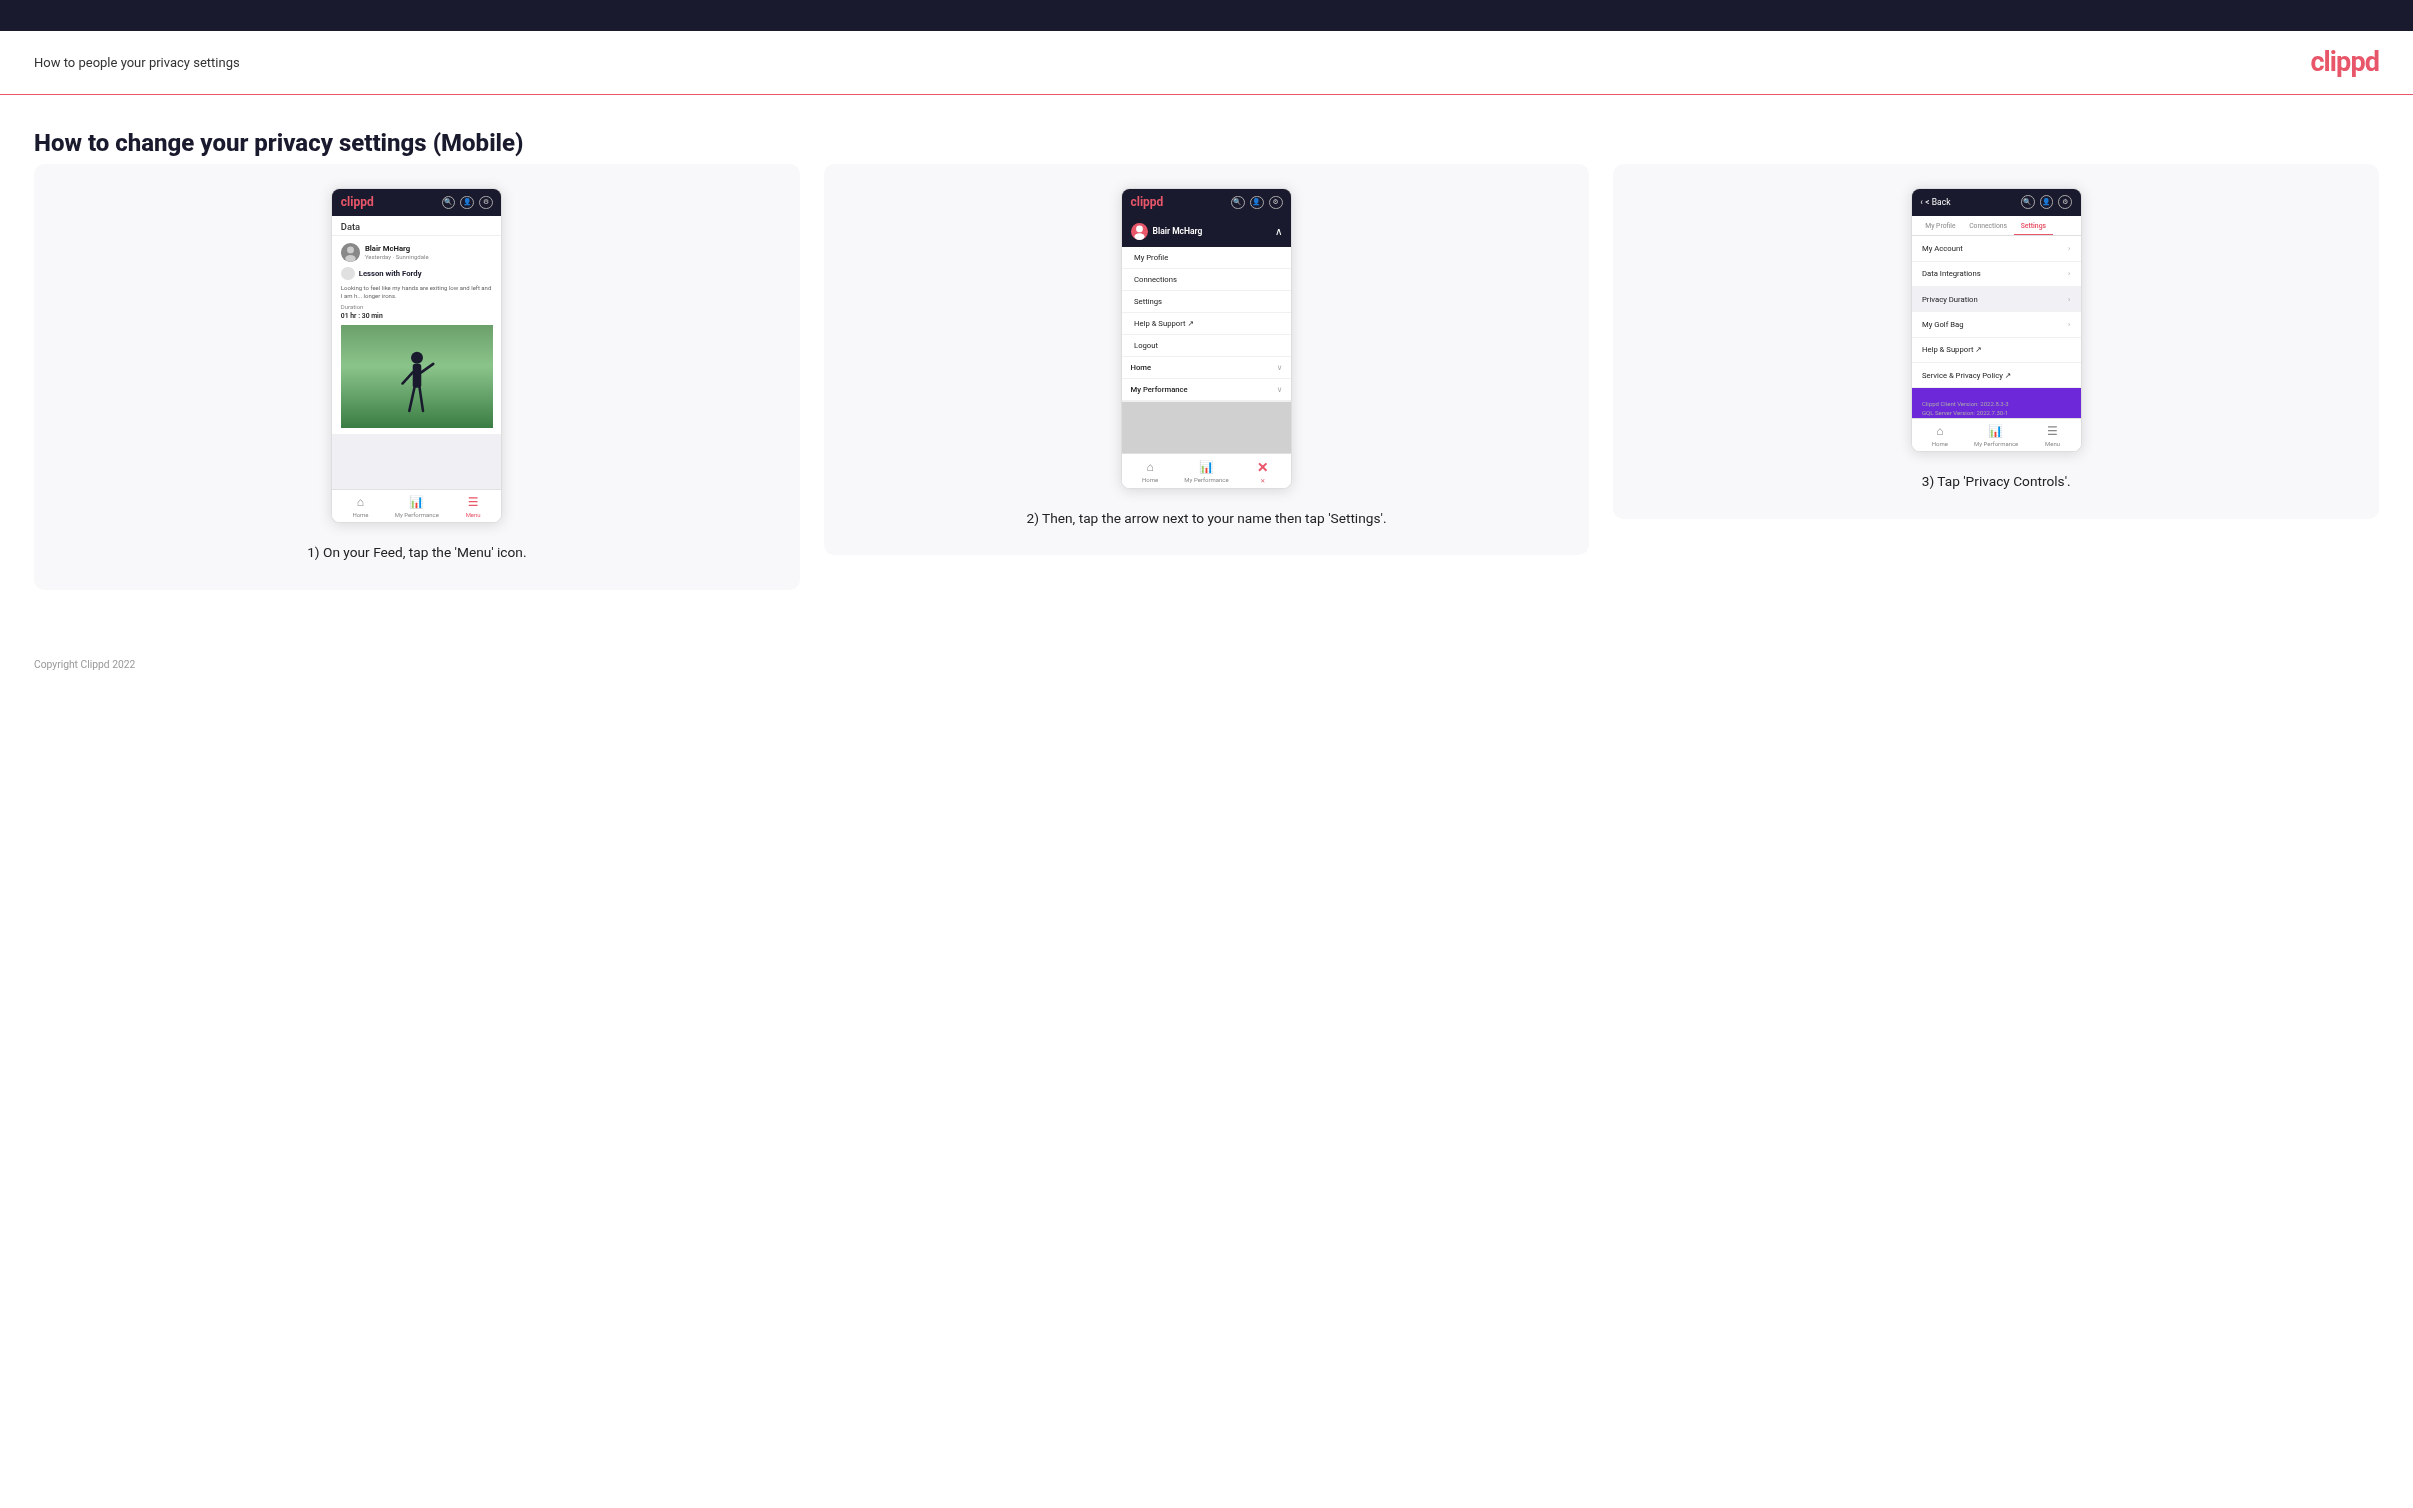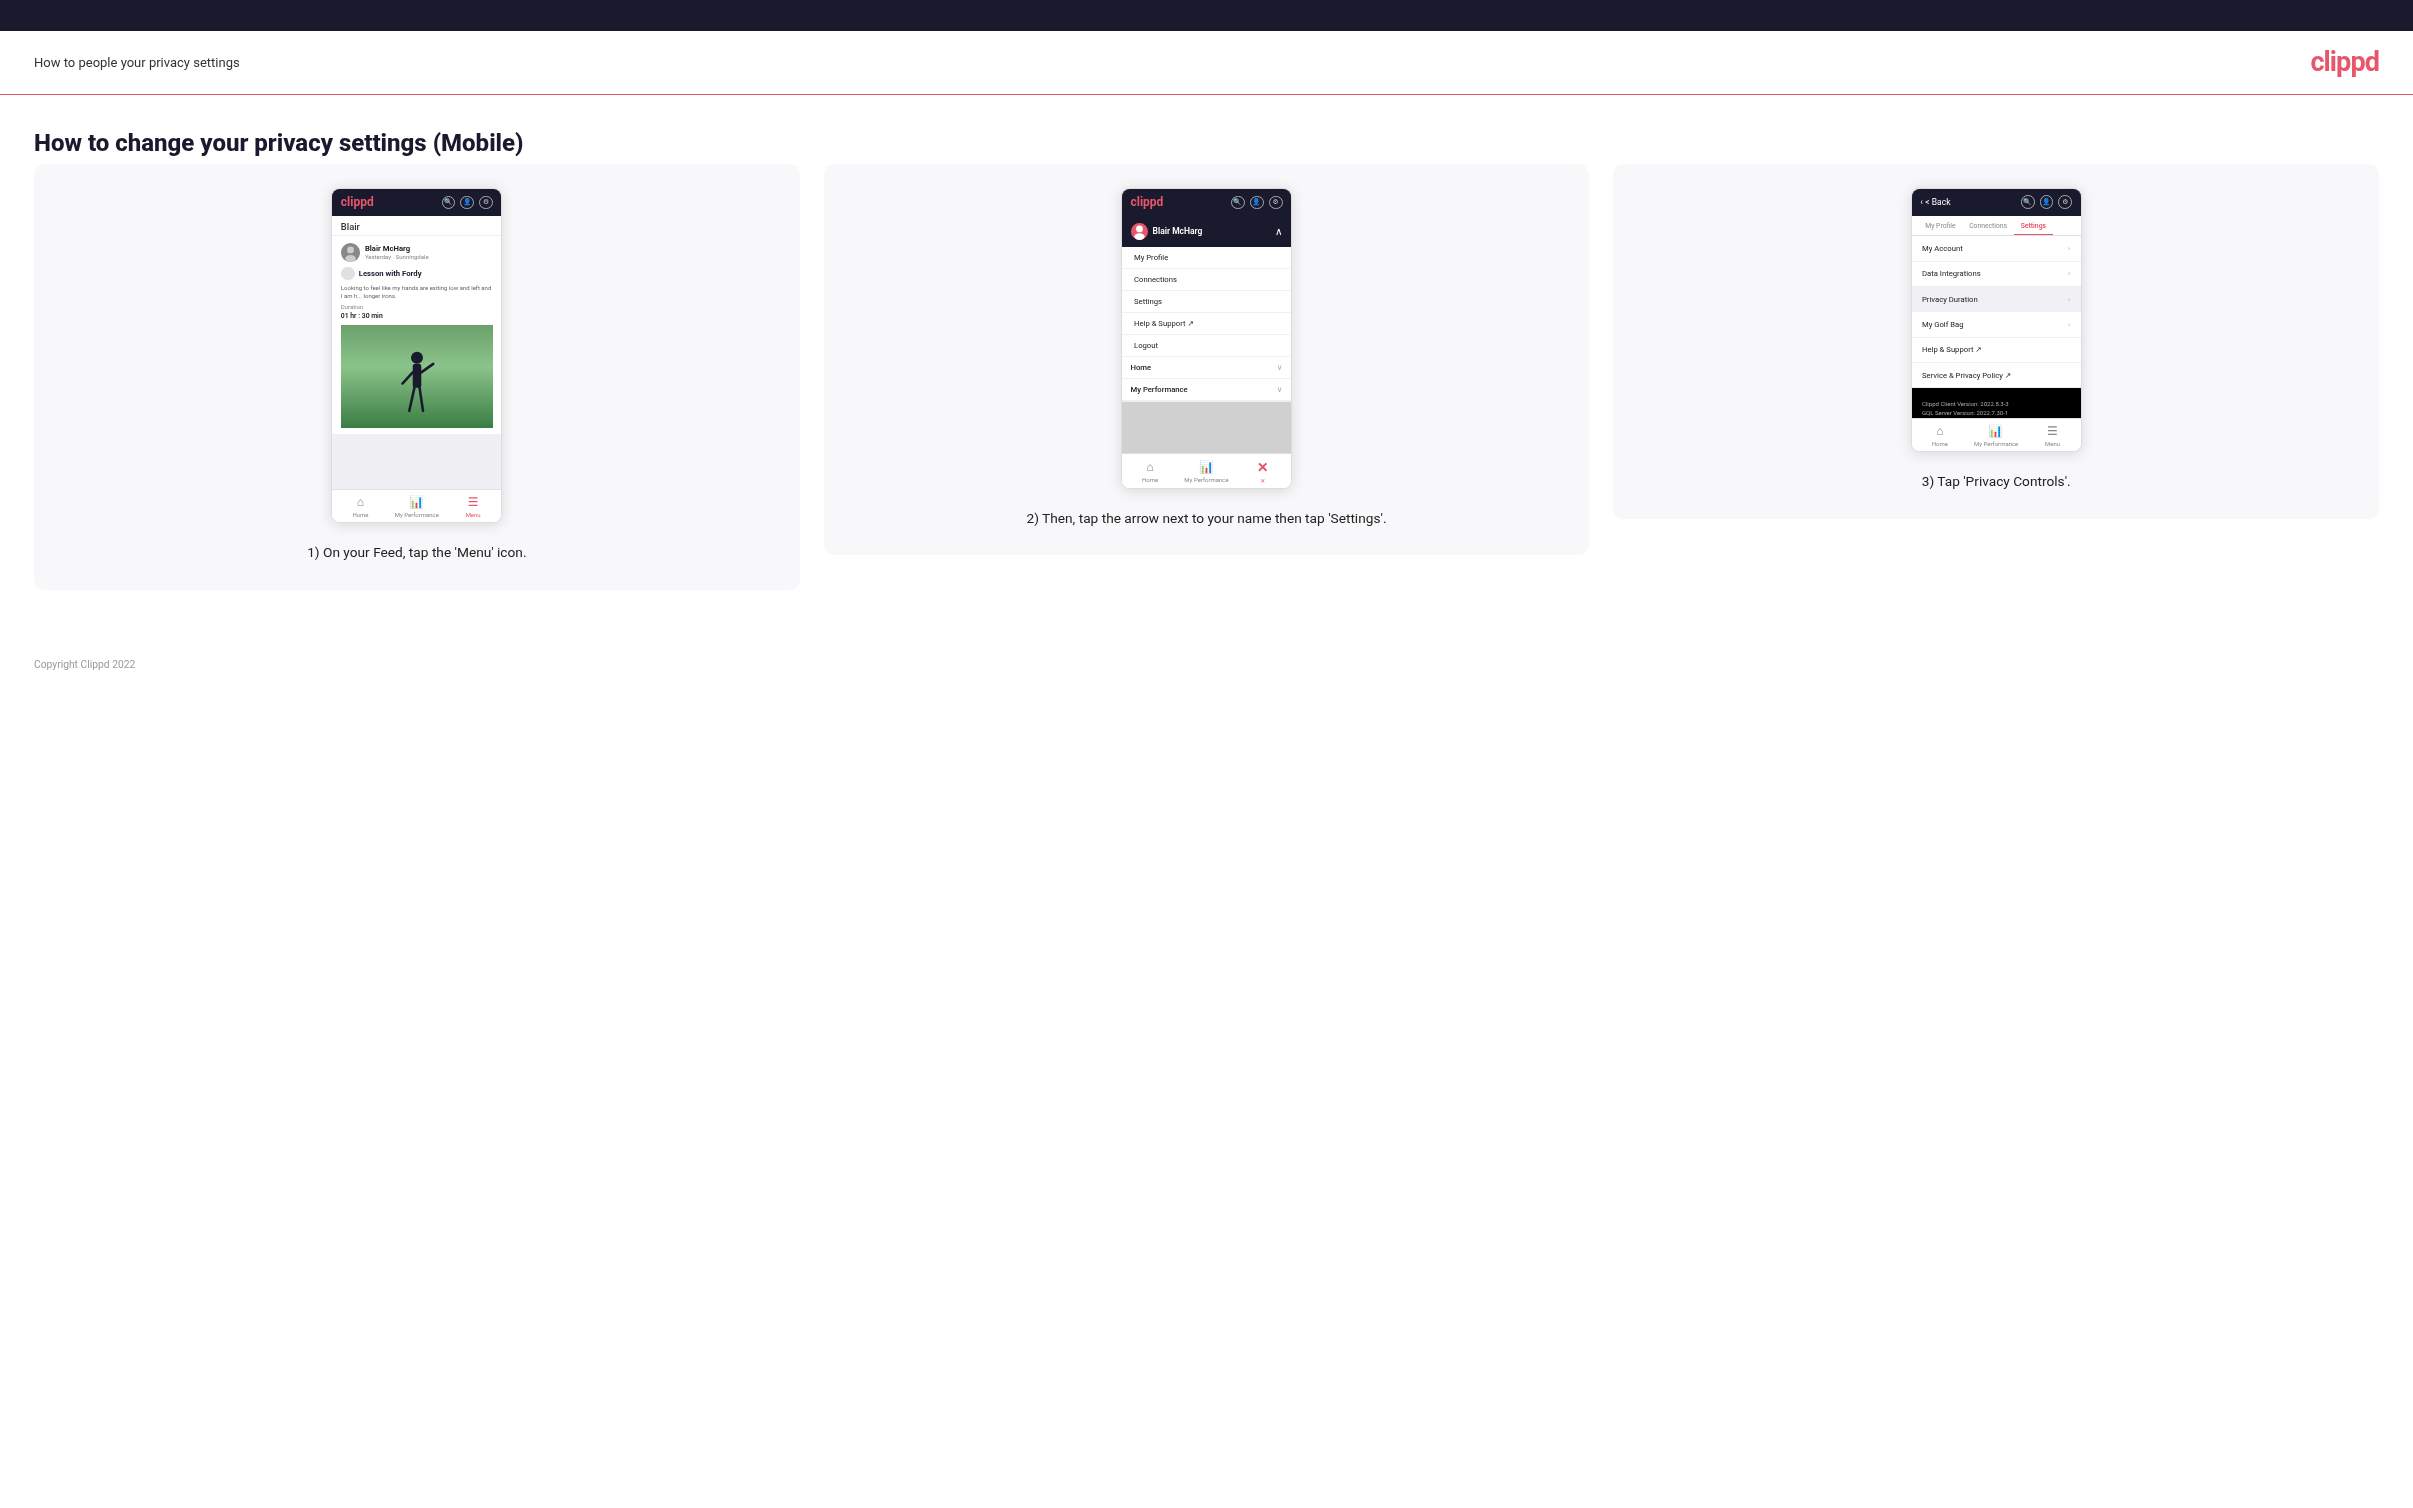--- a/index.html
+++ b/index.html
@@ -348,21 +348,21 @@
       color: #888;
       cursor: pointer;
       border-bottom: 1.7px solid transparent;
     }
     .settings-tab.active {
       color: #e8566a;
       border-bottom: 1.7px solid #e8566a;
       font-weight: 600;
     }
     .settings-list {
-      background: #000000;
+      background: #6d28d9;
     }
     .settings-list-item {
       display: flex;
       align-items: center;
       justify-content: space-between;
       padding: 7.7px 10.3px;
       background: #fff;
       border-bottom: 0.9px solid #f0f0f0;
     }
     .settings-list-item.highlighted {
@@ -411,21 +411,21 @@
         <div class="phone-header">
           <span class="phone-logo">clippd</span>
           <div class="phone-icons">
             <div class="phone-icon-circle">🔍</div>
             <div class="phone-icon-circle">👤</div>
             <div class="phone-icon-circle">⚙</div>
           </div>
         </div>
 
         <div class="phone-body">
-          <div class="feed-tab-bar">Blair</div>
+          <div class="feed-tab-bar">Data</div>
           <div class="feed-post">
             <div class="feed-avatar-row">
               <div class="feed-avatar">
                 <svg width="19" height="19" viewBox="0 0 22 22">
                     <circle cx="11" cy="8" r="4" fill="#ccc"></circle>
                     <ellipse cx="11" cy="18" rx="6" ry="4" fill="#ccc"></ellipse>
                   </svg>
               </div>
               <div>
                 <div class="feed-name">Blair McHarg</div>

